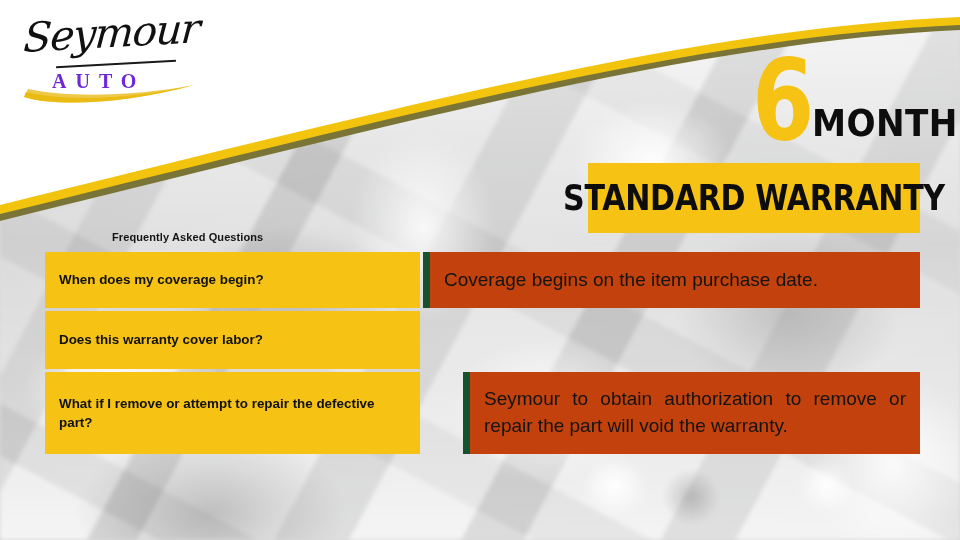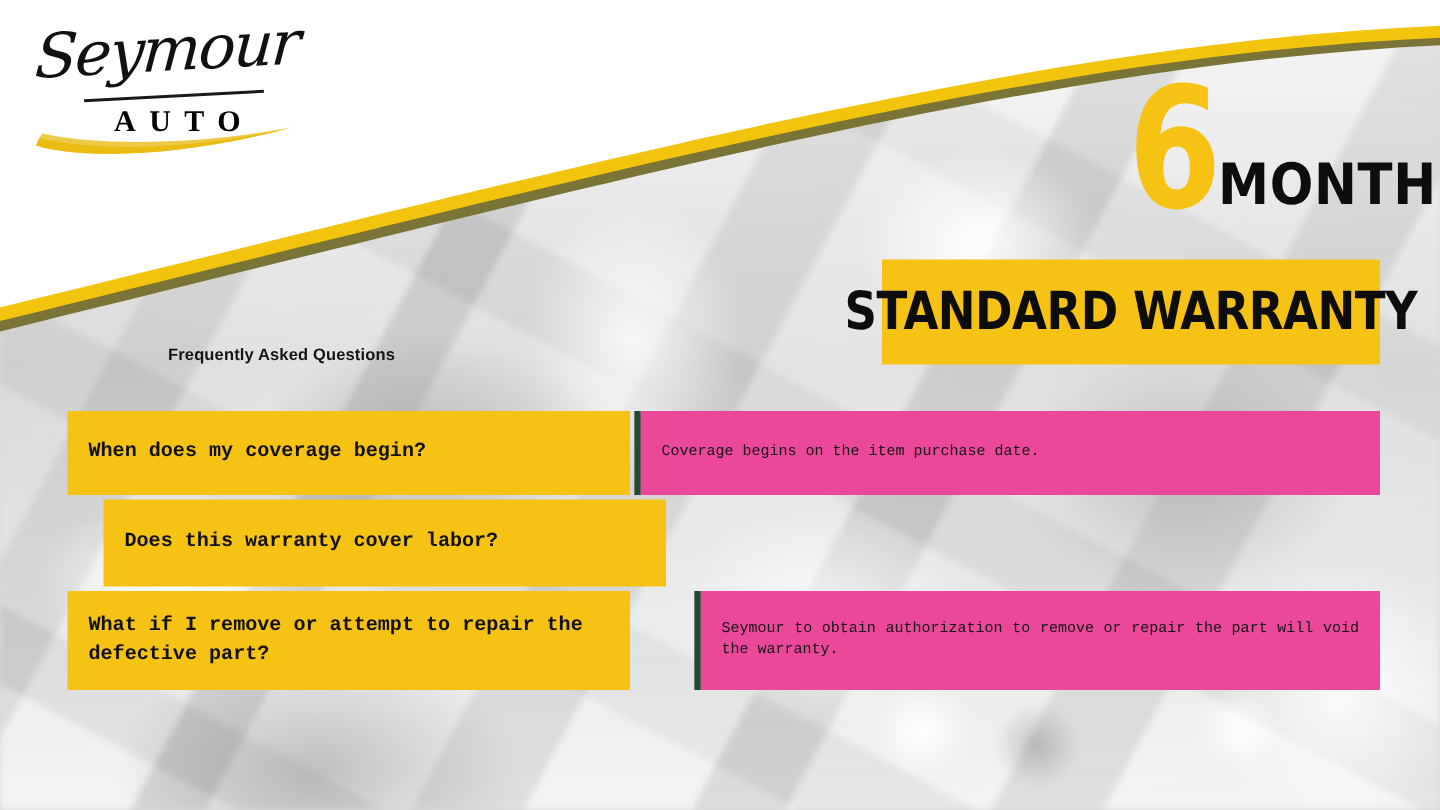--- a/index.html
+++ b/index.html
@@ -77,25 +77,25 @@
     white-space: nowrap;
   }
   .logo-underline {
     position: absolute; left: 40px; top: 49px;
     width: 120px; height: 1.6px;
     background: #1a1a1a;
     transform: rotate(-3deg);
   }
   .logo-swoosh { position: absolute; left: 0; top: 44px; width: 190px; height: 48px; }
   .logo-auto {
-    position: absolute; left: 60px; top: 57px;
+    position: absolute; left: 36px; top: 57px;
     font-family: "Liberation Serif", serif;
     font-size: 20px;
     font-weight: 700;
-    color: #000000;
+    color: #6d28d9;
     letter-spacing: 9px;
     line-height: 1;
   }
 
   
   .six {
     position: absolute; left: 752px; top: 44px;
     font-family: "DejaVu Sans", sans-serif;
     font-weight: 700;
     font-size: 112px;
@@ -115,21 +115,21 @@
     transform: scaleX(0.90);
     transform-origin: left top;
     letter-spacing: 0.5px;
   }
 
   
   .warranty-banner {
     position: absolute; left: 588px; top: 163px;
     width: 332px; height: 70px;
     background: #F6C214;
-    display: flex; align-items: center; justify-content: center; margin-top: 10px;
+    display: flex; align-items: center; justify-content: center;
   }
   .warranty-text {
     font-family: "DejaVu Sans", sans-serif;
     font-weight: 700;
     font-size: 35px;
     line-height: 1;
     color: #0d0d0d;
     transform: scaleX(0.86);
     letter-spacing: -0.4px;
     white-space: nowrap;
@@ -140,23 +140,22 @@
     position: absolute; left: 112px; top: 231px;
     font-family: "Liberation Sans", sans-serif;
     font-weight: 700;
     font-size: 11px;
     color: #141414;
     letter-spacing: 0.1px;
   }
 
   
   .faq-table {
-    position: absolute; left: 45px; top: 274px;
+    position: absolute; left: 45px; top: 252px;
     width: 875px;
-    font-family: Liberation Mono, monospace;
   }
   .faq-row {
     display: flex;
     width: 100%;
     margin-bottom: 3px;
   }
   .faq-row:last-child { margin-bottom: 0; gap: 20px; }
   .faq-q {
     width: 375px;
     flex: 0 0 375px;
@@ -164,32 +163,32 @@
     padding: 14px 16px 14px 14px;
     font-weight: 700;
     font-size: 13.4px;
     line-height: 1.42;
     color: #111111;
     display: flex; align-items: center;
   }
   .faq-gap { flex: 0 0 3px; }
   .faq-a {
     flex: 1 1 auto;
-    background: #ec4899;
-    border-left: 4px solid #14532d;
+    background: #c2410c;
+    border-left: 7px solid #14532d;
     padding: 14px 14px 14px 14px;
-    font-size: 10px;
+    font-size: 19px;
     line-height: 1.42;
     color: #141414;
     text-align: justify;
     display: flex; align-items: center;
   }
   .r1 .faq-q, .r1 .faq-a { min-height: 56px; }
   .r2 .faq-q, .r2 .faq-a { min-height: 62px; }
-  .r3 .faq-q, .r3 .faq-a { min-height: 58px; margin-left: 24px; }
+  .r3 .faq-q, .r3 .faq-a { min-height: 58px; }
   .r4 .faq-q, .r4 .faq-a { min-height: 62px; }
 </style>
 </head>
 <body>
 
 <div id="slide">
 
   <div class="bg-photo"></div>
   <div class="bg-vignette"></div>
 

